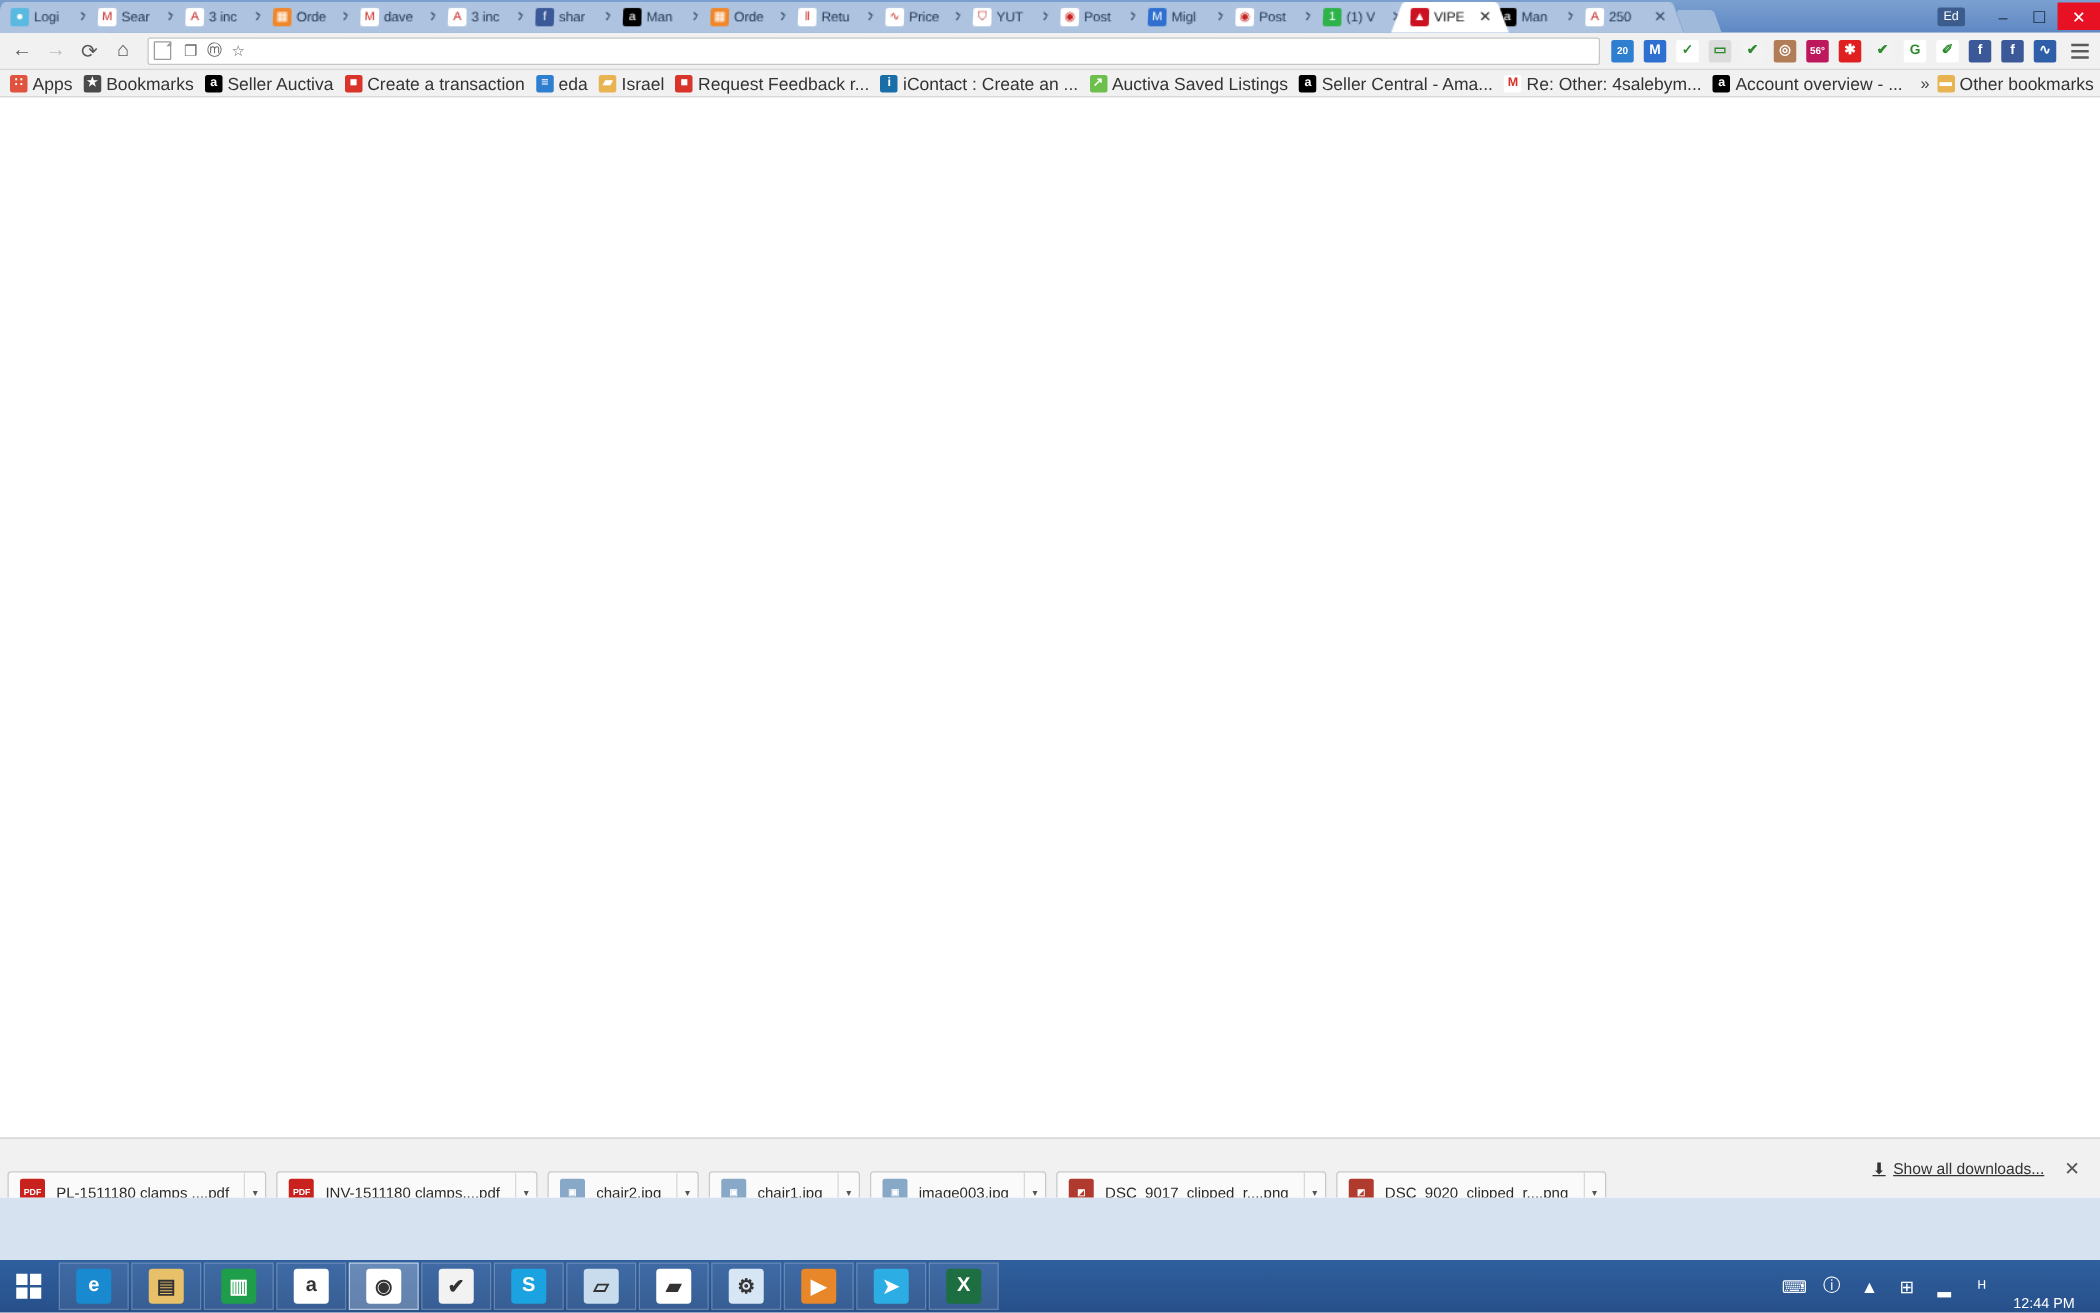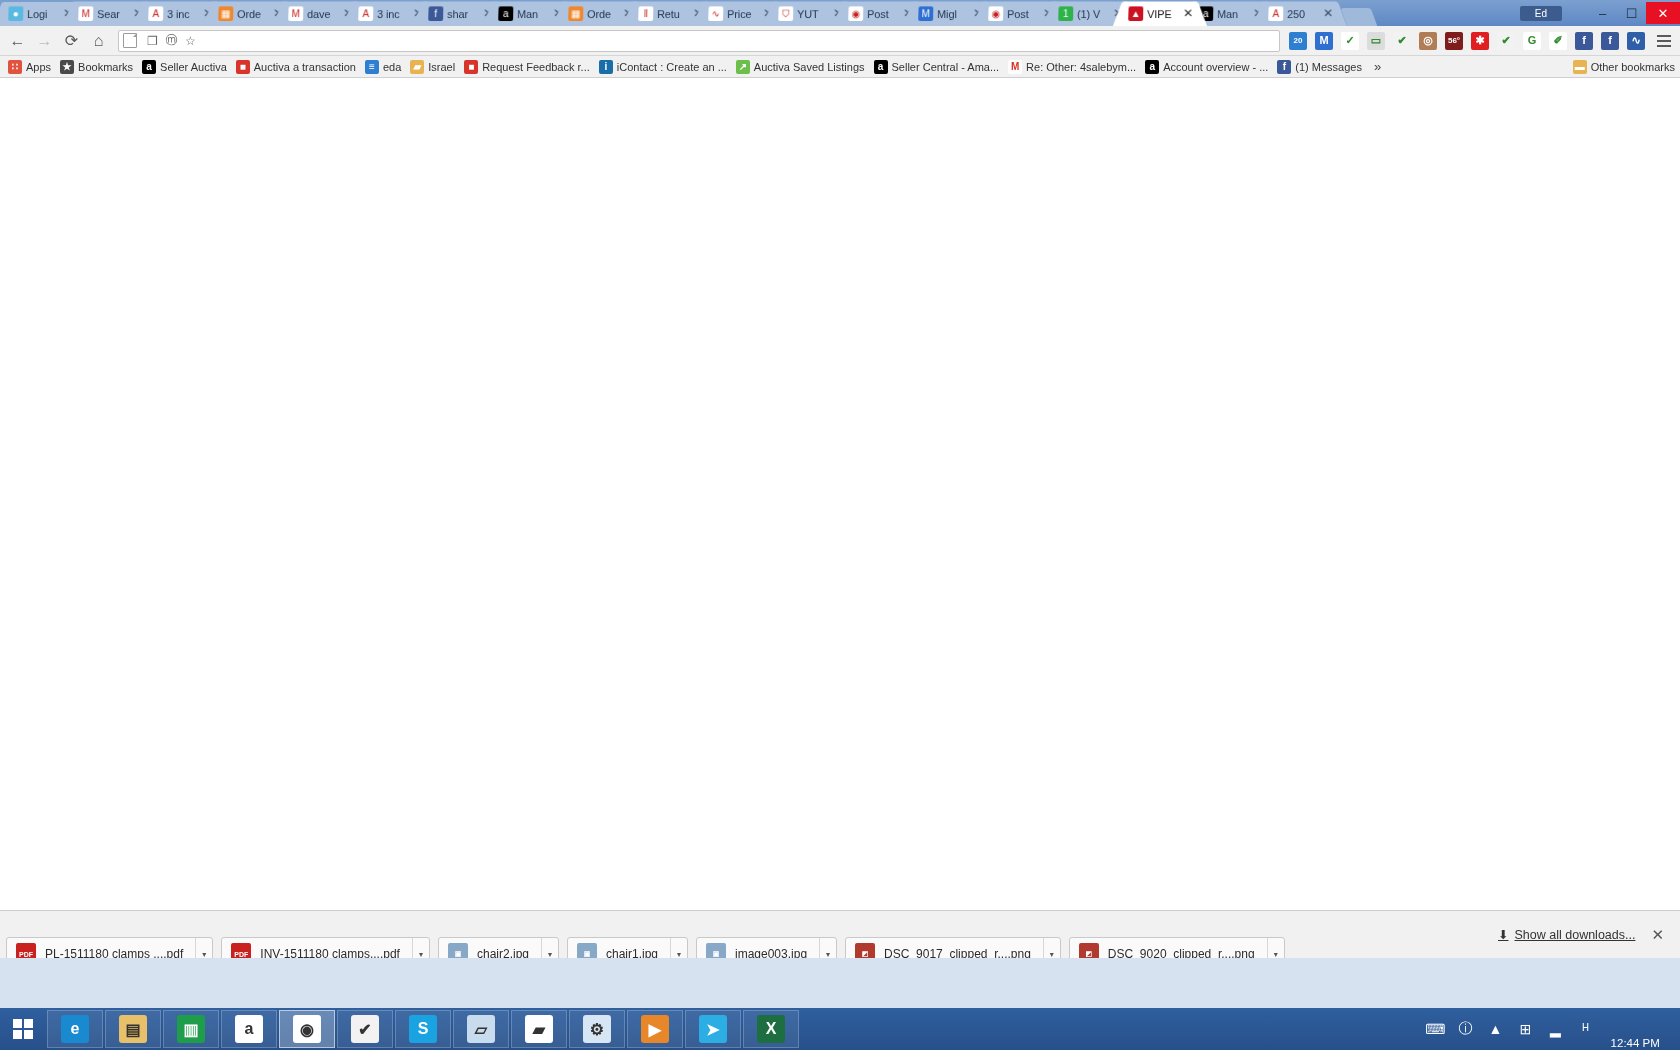--- a/index.html
+++ b/index.html
@@ -87,22 +87,22 @@
     flex: 0 0 auto;
   }
 
   #window-controls {
     position: absolute; right: 0; top: 0;
     height: 26px; display: flex; align-items: center;
     z-index: 10;
   }
   .user-badge {
     background: #3b5c8c; color:#fff;
-    font-size: 10px; padding: 2px 15px; border-radius:2px;
-    margin-right: 26px;
+    font-size: 10px; padding: 2px 5px; border-radius:2px;
+    margin-right: 16px;
   }
   .win-btn {
     width: 29px; height: 22px;
     display:flex;align-items:center;justify-content:center;
     color: #1b2c42; font-size: 13px;
   }
   .win-btn.close { background:#e81123; color:#fff; width:34px; }
 
   
   #toolbar {
@@ -179,21 +179,21 @@
     margin-right: 1px;
     white-space: nowrap;
     border-radius:2px;
     flex: 0 0 auto;
   }
   .bm-ico {
     width:14px;height:14px;flex:0 0 14px;margin-right:4px;
     display:flex;align-items:center;justify-content:center;
     font-size:10px;line-height:1;border-radius:2px;color:#fff;font-weight:bold;
   }
-  .bm-label { font-size:11px; color:#333; }
+  .bm-label { font-size:14px; color:#333; }
   #bm-overflow { padding:2px 6px; color:#444; font-size:13px;}
   #other-bookmarks { margin-left:auto; display:flex;align-items:center;flex:0 0 auto;}
 
   
   #page-viewport {
     position:relative;
     height: 880px;
     background:#ffffff;
     overflow:hidden;
   }
@@ -430,21 +430,21 @@
         <div class="ext-icon">
           <span class="ext-glyph" style="background: rgb(220, 220, 220); color: rgb(46, 139, 46); font-size: 11px;">▭</span>
         </div>
         <div class="ext-icon">
           <span class="ext-glyph" style="background: rgb(242, 242, 242); color: rgb(46, 139, 46); font-size: 11px;">✔</span>
         </div>
         <div class="ext-icon">
           <span class="ext-glyph" style="background: rgb(176, 125, 86); color: rgb(255, 255, 255); font-size: 11px;">◎</span>
         </div>
         <div class="ext-icon">
-          <span class="ext-glyph" style="background: #7f1d1d; color: rgb(255, 255, 255); font-size: 8px;">56°</span>
+          <span class="ext-glyph" style="background: #be185d; color: rgb(255, 255, 255); font-size: 8px;">56°</span>
         </div>
         <div class="ext-icon">
           <span class="ext-glyph" style="background: rgb(224, 32, 32); color: rgb(255, 255, 255); font-size: 11px;">✱</span>
         </div>
         <div class="ext-icon">
           <span class="ext-glyph" style="background: rgb(242, 242, 242); color: rgb(46, 139, 46); font-size: 11px;">✔</span>
         </div>
         <div class="ext-icon">
           <span class="ext-glyph" style="background: rgb(255, 255, 255); color: rgb(46, 139, 46); font-size: 11px;">G</span>
         </div>
@@ -478,21 +478,21 @@
         <div class="bm">
           <span class="bm-ico" style="background: rgb(74, 74, 74); color: rgb(255, 255, 255);">★</span>
           <span class="bm-label">Bookmarks</span>
         </div>
         <div class="bm">
           <span class="bm-ico" style="background: rgb(0, 0, 0); color: rgb(255, 255, 255);">a</span>
           <span class="bm-label">Seller Auctiva</span>
         </div>
         <div class="bm">
           <span class="bm-ico" style="background: rgb(216, 52, 42); color: rgb(255, 255, 255);">■</span>
-          <span class="bm-label">Auctiva a transaction</span>
+          <span class="bm-label">Create a transaction</span>
         </div>
         <div class="bm">
           <span class="bm-ico" style="background: rgb(47, 127, 208); color: rgb(255, 255, 255);">≡</span>
           <span class="bm-label">eda</span>
         </div>
         <div class="bm">
           <span class="bm-ico" style="background: rgb(232, 180, 81); color: rgb(255, 255, 255);">▰</span>
           <span class="bm-label">Israel</span>
         </div>
         <div class="bm">

